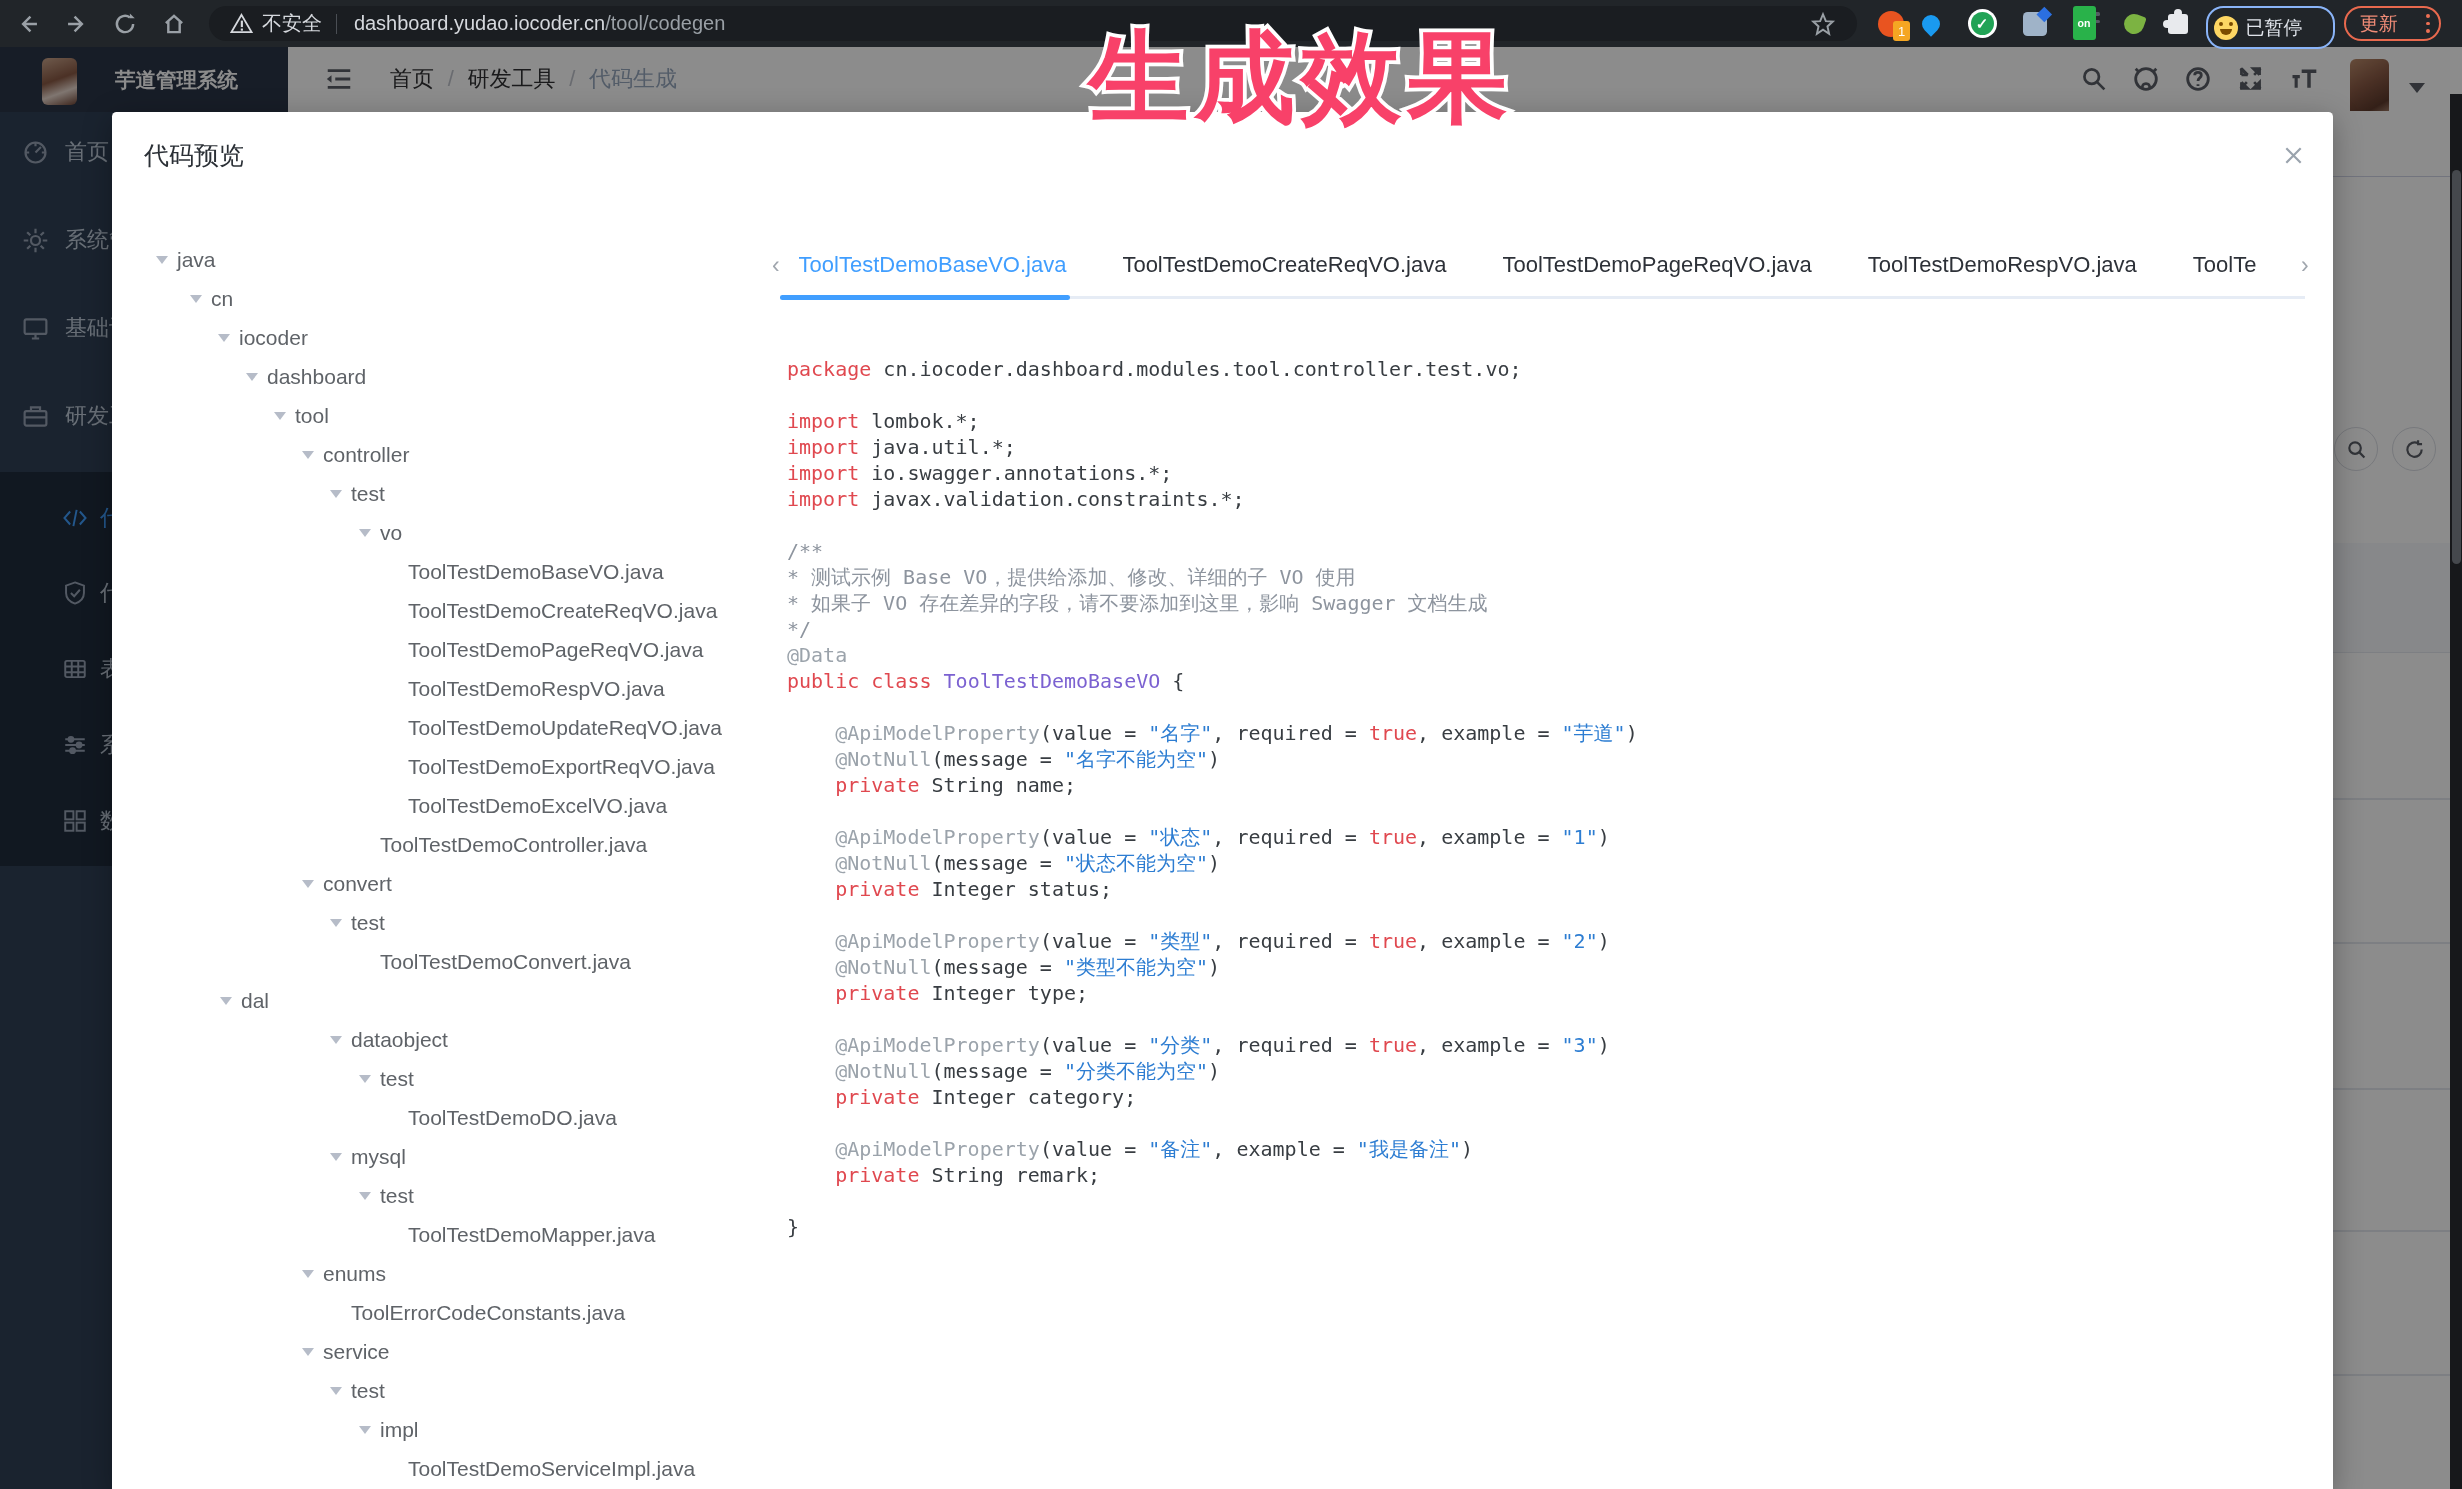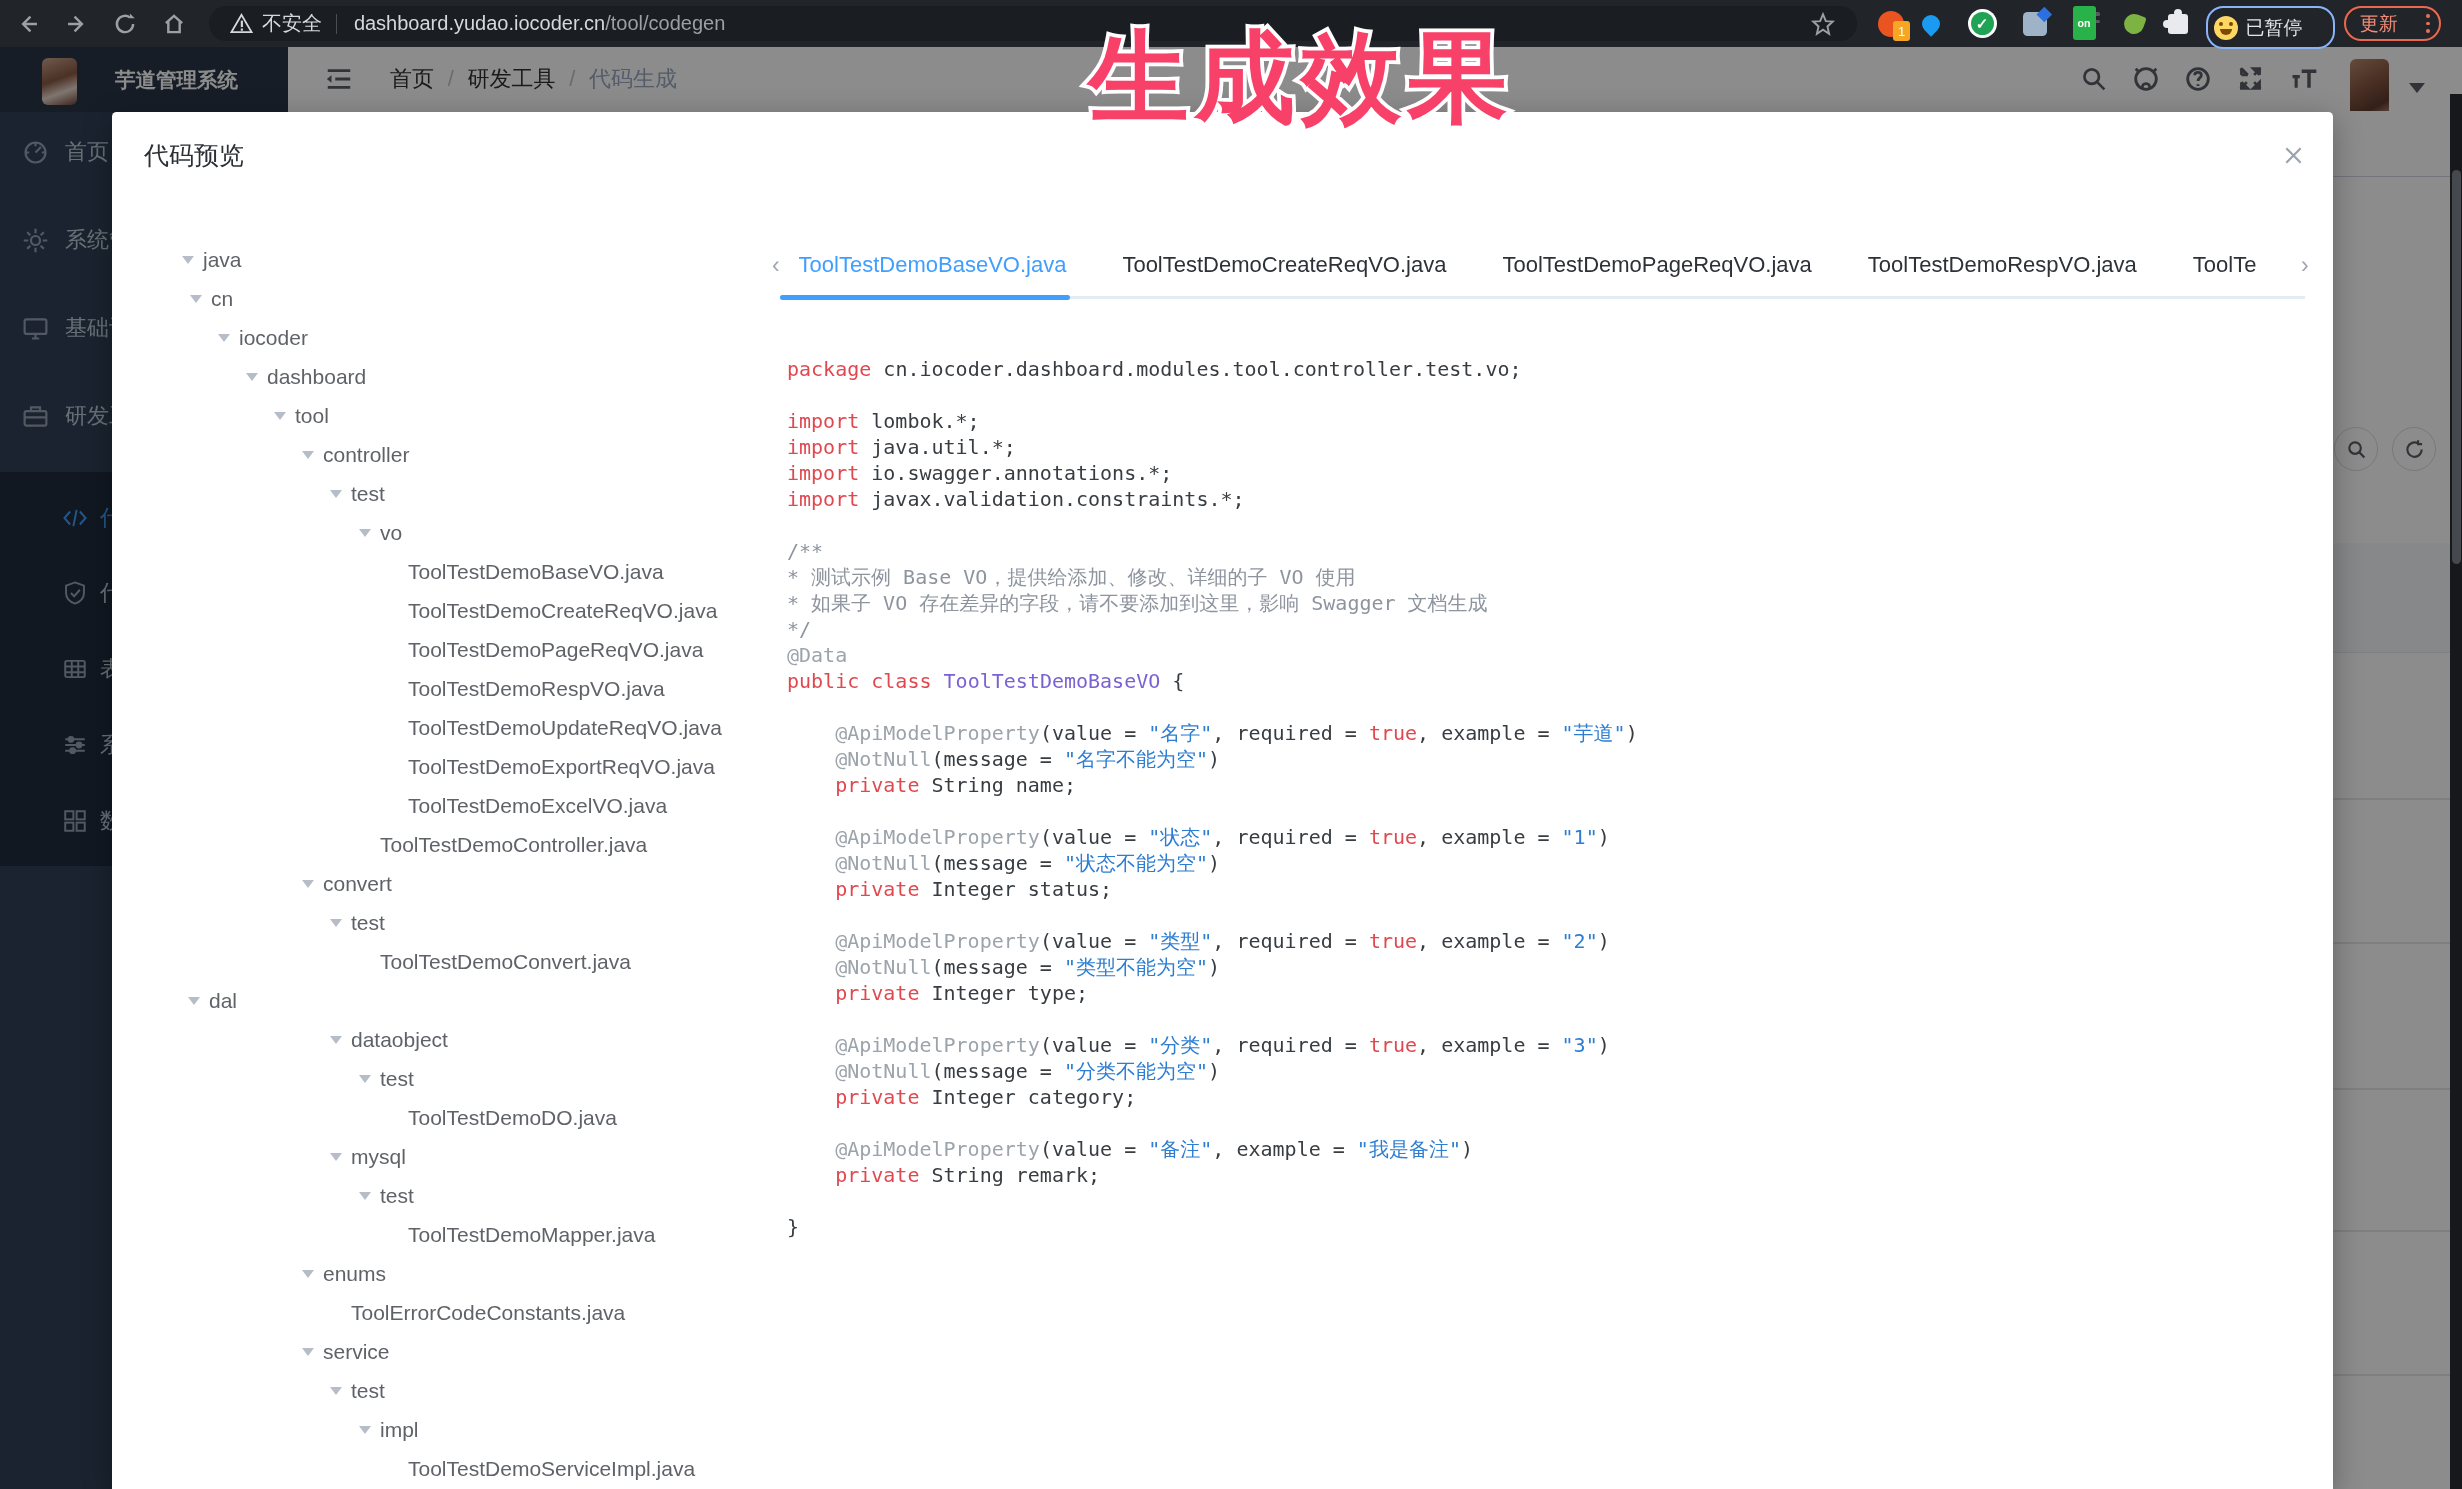--- a/index.html
+++ b/index.html
@@ -361,21 +361,21 @@
 
     <div id="modal">
       <div id="modal-title">代码预览</div>
       <div id="modal-close">
         <svg width="23" height="23" viewBox="0 0 32 32">
             <path d="M6 6 L26 26 M26 6 L6 26"></path>
           </svg>
       </div>
 
       <div id="tree">
-          <div class="tree-row" style="padding-left: 70px;">
+          <div class="tree-row" style="padding-left: 44px;">
             <span class="tree-caret">
               <i></i>
             </span>
             <span>java</span>
           </div>
           <div class="tree-row" style="padding-left: 78px;">
             <span class="tree-caret">
               <i></i>
             </span>
             <span>cn</span>
@@ -475,21 +475,21 @@
               <i></i>
             </span>
             <span>test</span>
           </div>
           <div class="tree-row" style="padding-left: 247px;">
             <span class="tree-caret leaf">
               <i></i>
             </span>
             <span>ToolTestDemoConvert.java</span>
           </div>
-          <div class="tree-row" style="padding-left: 76px;">
+          <div class="tree-row" style="padding-left: 108px;">
             <span class="tree-caret">
               <i></i>
             </span>
             <span>dal</span>
           </div>
           <div class="tree-row" style="padding-left: 218px;">
             <span class="tree-caret">
               <i></i>
             </span>
             <span>dataobject</span>

